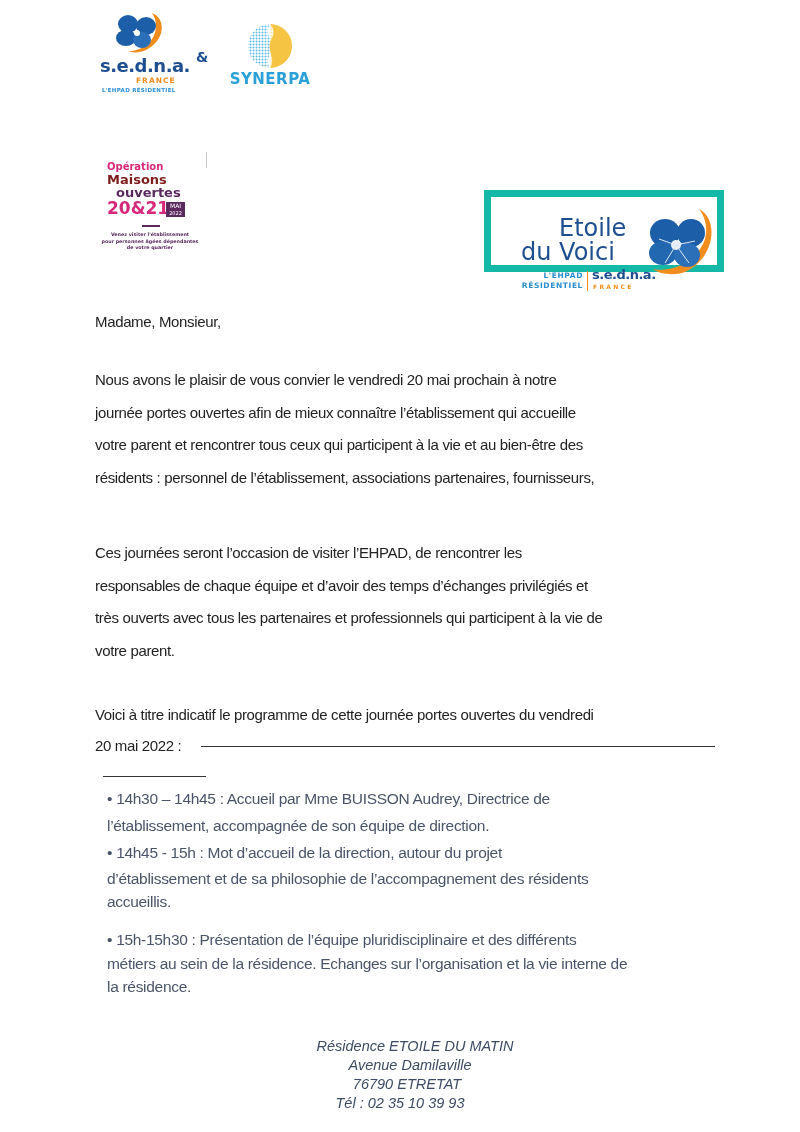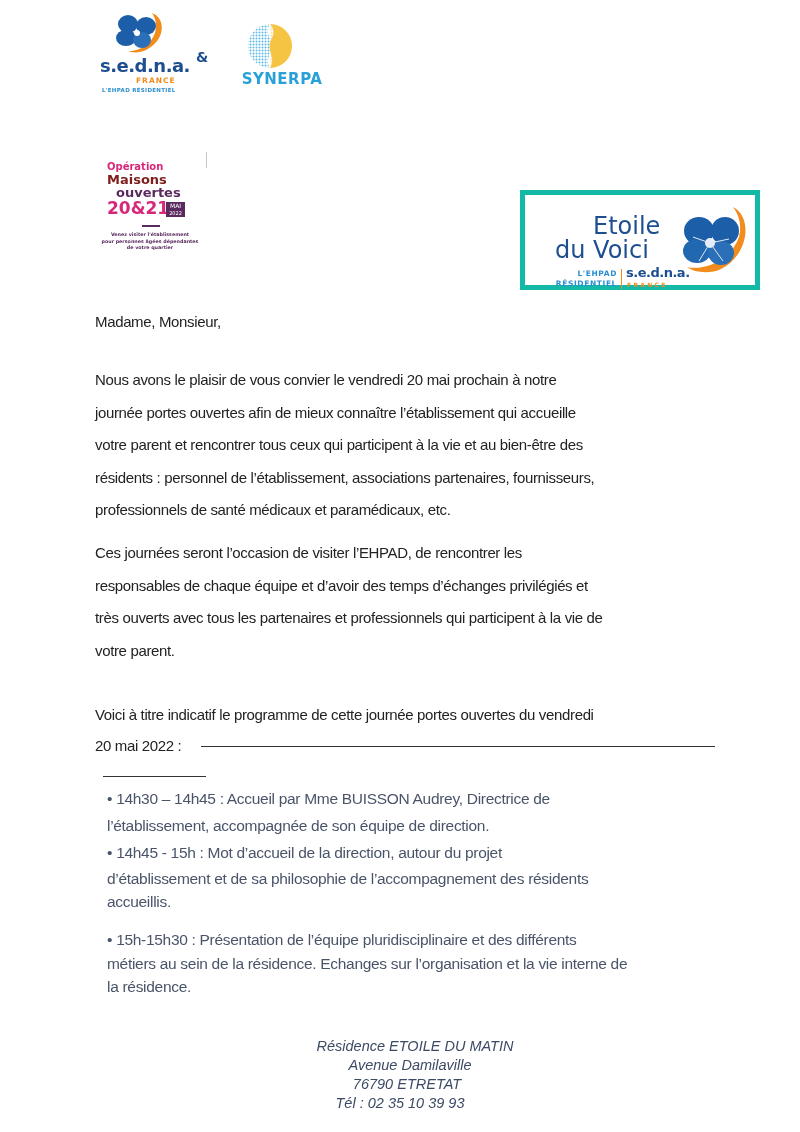--- a/index.html
+++ b/index.html
@@ -16,41 +16,41 @@
                   font-weight: bold; font-size: 7.5px; color: #f28c1c; letter-spacing: 1px; }
   .sedna-sub { position: absolute; left: 2px; top: 77px; font-family: "DejaVu Sans", sans-serif;
                font-weight: bold; font-size: 5.5px; color: #2a8fd0; letter-spacing: 0.3px; white-space: nowrap; }
   .ampersand { left: 196px; top: 49px; font-family: "DejaVu Sans", sans-serif; font-weight: bold;
                font-size: 14px; color: #1d4e8f; }
 
   
   .synerpa-logo { left: 225px; top: 22px; width: 90px; height: 70px; }
   .synerpa-word { position: absolute; left: 0; top: 48px; width: 90px; text-align: center;
                   font-family: "DejaVu Sans", sans-serif; font-weight: bold; font-size: 15px;
-                  color: #2aa0d8; letter-spacing: 0.5px; margin-left: 12px; }
+                  color: #2aa0d8; letter-spacing: 0.5px; }
 
   
   .omo { left: 100px; top: 160px; width: 110px; height: 100px; }
   .omo-l1 { position: absolute; left: 7px; top: 0; font-family: "DejaVu Sans", sans-serif; font-weight: bold;
             font-size: 10px; color: #d6277a; line-height: 14px; }
   .omo-l2 { position: absolute; left: 7px; top: 13px; font-family: "DejaVu Sans", sans-serif; font-weight: bold;
             font-size: 13px; color: #7f1d1d; line-height: 14px; }
   .omo-l3 { position: absolute; left: 16px; top: 26px; font-family: "DejaVu Sans", sans-serif; font-weight: bold;
             font-size: 13px; color: #5a2a5e; line-height: 14px; }
   .omo-l4 { position: absolute; left: 7px; top: 39px; font-family: "DejaVu Sans", sans-serif; font-weight: bold;
             font-size: 17px; color: #d6277a; line-height: 18px; }
   .omo-mai { position: absolute; left: 66px; top: 42px; width: 19px; height: 15px; background: #5a2a5e;
              color: #fff; font-family: "DejaVu Sans", sans-serif; font-size: 6px; line-height: 7px; text-align: center; }
   .omo-bar { position: absolute; left: 42px; top: 65px; width: 18px; height: 2px; background: #5a2a5e; }
   .omo-tag { position: absolute; left: 0; top: 72px; width: 100px; text-align: center;
              font-family: "DejaVu Sans", sans-serif; font-weight: bold; font-size: 4.8px; line-height: 6.5px; color: #5a2a5e; }
   .vline { left: 206px; top: 152px; width: 1px; height: 16px; background: #c8c8c8; }
 
   
-  .edm-frame { left: 520px; top: 190px; width: 240px; height: 100px; border: 5px solid #14b8a6; box-sizing: border-box; }
+  .edm-frame { left: 484px; top: 190px; width: 240px; height: 82px; border: 7px solid #14b8a6; box-sizing: border-box; }
   .edm-title1 { position: absolute; left: 68px; top: 18px; font-family: "DejaVu Sans", sans-serif; font-size: 24px;
                 color: #1d4e8f; line-height: 26px; }
   .edm-title2 { position: absolute; left: 30px; top: 42px; font-family: "DejaVu Sans", sans-serif; font-size: 24px;
                 color: #1d4e8f; line-height: 26px; }
   .edm-sub1 { position: absolute; left: 40px; top: 74px; font-family: "DejaVu Sans", sans-serif; font-weight: bold;
               font-size: 7.5px; color: #2a8fd0; letter-spacing: 0.6px; width: 52px; text-align: right; }
   .edm-sub2 { position: absolute; left: 20px; top: 84px; font-family: "DejaVu Sans", sans-serif; font-weight: bold;
               font-size: 7.5px; color: #2a8fd0; letter-spacing: 0.6px; width: 72px; text-align: right; }
   .edm-sep { position: absolute; left: 96px; top: 74px; width: 1px; height: 20px; background: #f28c1c; }
   .edm-sedna { position: absolute; left: 101px; top: 70px; font-family: "DejaVu Sans", sans-serif; font-weight: bold;
@@ -158,21 +158,20 @@
   </svg>
 </div>
 
 <div class="abs body-text salutation">Madame, Monsieur,</div>
 
 <div class="abs body-text para para1">
   <span style="display:block">Nous avons le plaisir de vous convier le vendredi 20 mai prochain à notre</span>
   <span style="display:block">journée portes ouvertes afin de mieux connaître l’établissement qui accueille</span>
   <span style="display:block">votre parent et rencontrer tous ceux qui participent à la vie et au bien-être des</span>
   <span style="display:block">résidents : personnel de l’établissement, associations partenaires, fournisseurs,</span>
-  <span style="display:block">professionnels de santé médicaux et paramédicaux, etc.</span>
 </div>
 
 <div class="abs body-text para para2">
   <span style="display:block">Ces journées seront l’occasion de visiter l’EHPAD, de rencontrer les</span>
   <span style="display:block">responsables de chaque équipe et d’avoir des temps d’échanges privilégiés et</span>
   <span style="display:block">très ouverts avec tous les partenaires et professionnels qui participent à la vie de</span>
   <span style="display:block">votre parent.</span>
 </div>
 
 <div class="abs body-text para para3">

